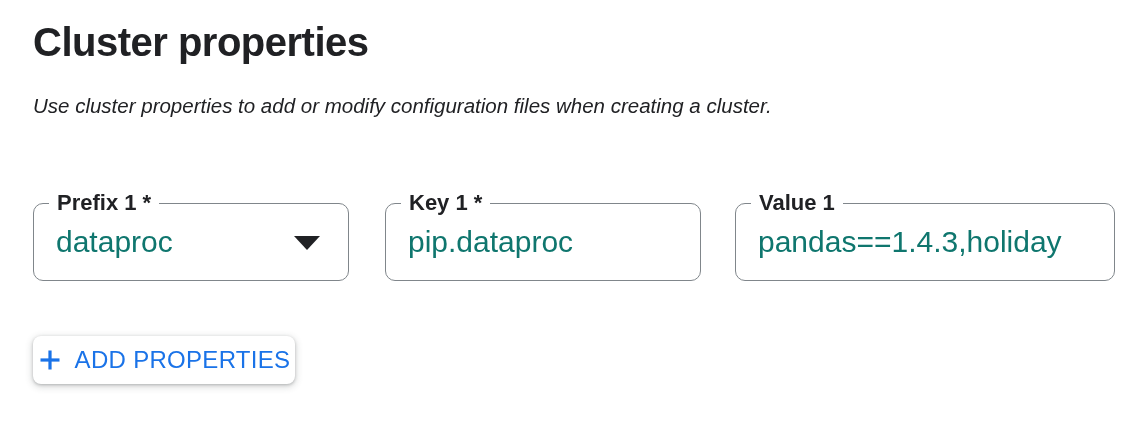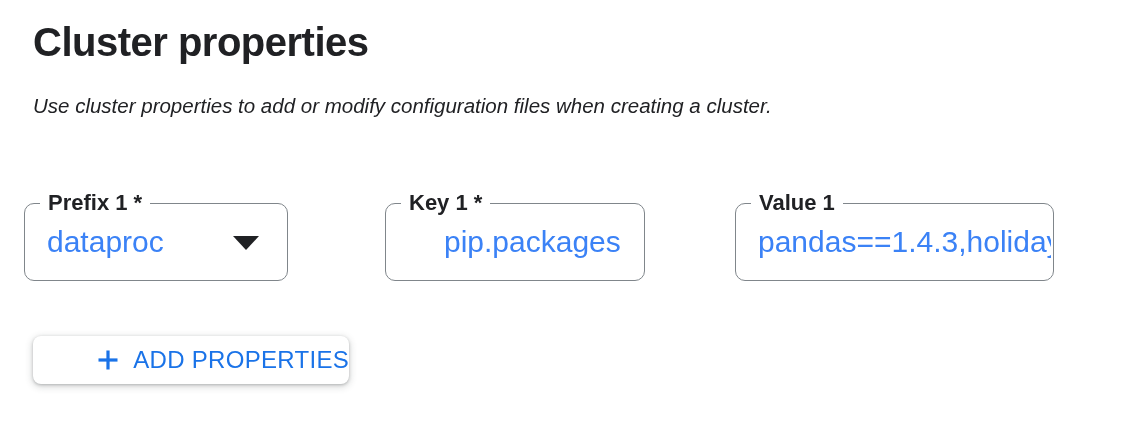--- a/index.html
+++ b/index.html
@@ -37,23 +37,23 @@
     font-style: italic;
   }
   .field {
     position: absolute;
     top: 203px;
     height: 78px;
     border: 1.5px solid #80868b;
     border-radius: 10px;
     background: #ffffff;
   }
-  .field-prefix { left: 24px;  width: 264px; }
-  .field-key    { left: 385px; width: 260px; padding-left: 36px; }
-  .field-value  { left: 735px; width: 319px; }
+  .field-prefix { left: 33px;  width: 316px; }
+  .field-key    { left: 385px; width: 316px; }
+  .field-value  { left: 735px; width: 380px; }
   .field-label {
     position: absolute;
     top: 0;
     left: 15px;
     transform: translateY(-55%);
     background: #ffffff;
     padding: 0 8px;
     font-size: 22px;
     font-weight: 600;
     line-height: 1;
@@ -61,21 +61,21 @@
     white-space: nowrap;
   }
   .field-inner {
     display: flex;
     align-items: center;
     height: 100%;
     padding-left: 22px;
     padding-right: 2px;
     font-size: 30px;
     font-weight: 400;
-    color: #3b82f6;
+    color: #0f766e;
     white-space: nowrap;
     overflow: hidden;
   }
   .clip-text {
     display: block;
     white-space: nowrap;
     overflow: hidden;
   }
   .dd-arrow {
     position: absolute;
@@ -85,29 +85,29 @@
     width: 0;
     height: 0;
     border-left: 13px solid transparent;
     border-right: 13px solid transparent;
     border-top: 14px solid #202124;
   }
   .add-btn {
     position: absolute;
     left: 33px;
     top: 336px;
-    width: 316px;
+    width: 262px;
     height: 48px;
     background: #ffffff;
     border: none;
     border-radius: 8px;
     box-shadow: 0 1px 3px rgba(60,64,67,0.30), 0 2px 6px 2px rgba(60,64,67,0.15);
     display: flex;
     align-items: center;
-    justify-content: flex-end;
+    justify-content: center;
     gap: 13px;
     cursor: pointer;
     color: #1a73e8;
   }
   .add-btn-label {
     font-size: 24px;
     font-weight: 500;
     letter-spacing: 0.3px;
     color: #1a73e8;
     white-space: nowrap;
@@ -127,21 +127,21 @@
     <span class="field-label">Prefix 1 *</span>
     <div class="field-inner">
       <span>dataproc</span>
     </div>
     <span class="dd-arrow"></span>
   </div>
 
   <div class="field field-key">
     <span class="field-label">Key 1 *</span>
     <div class="field-inner">
-      <span>pip.packages</span>
+      <span>pip.dataproc</span>
     </div>
   </div>
 
   <div class="field field-value">
     <span class="field-label">Value 1</span>
     <div class="field-inner">
       <span class="clip-text">pandas==1.4.3,holiday</span>
     </div>
   </div>
 

